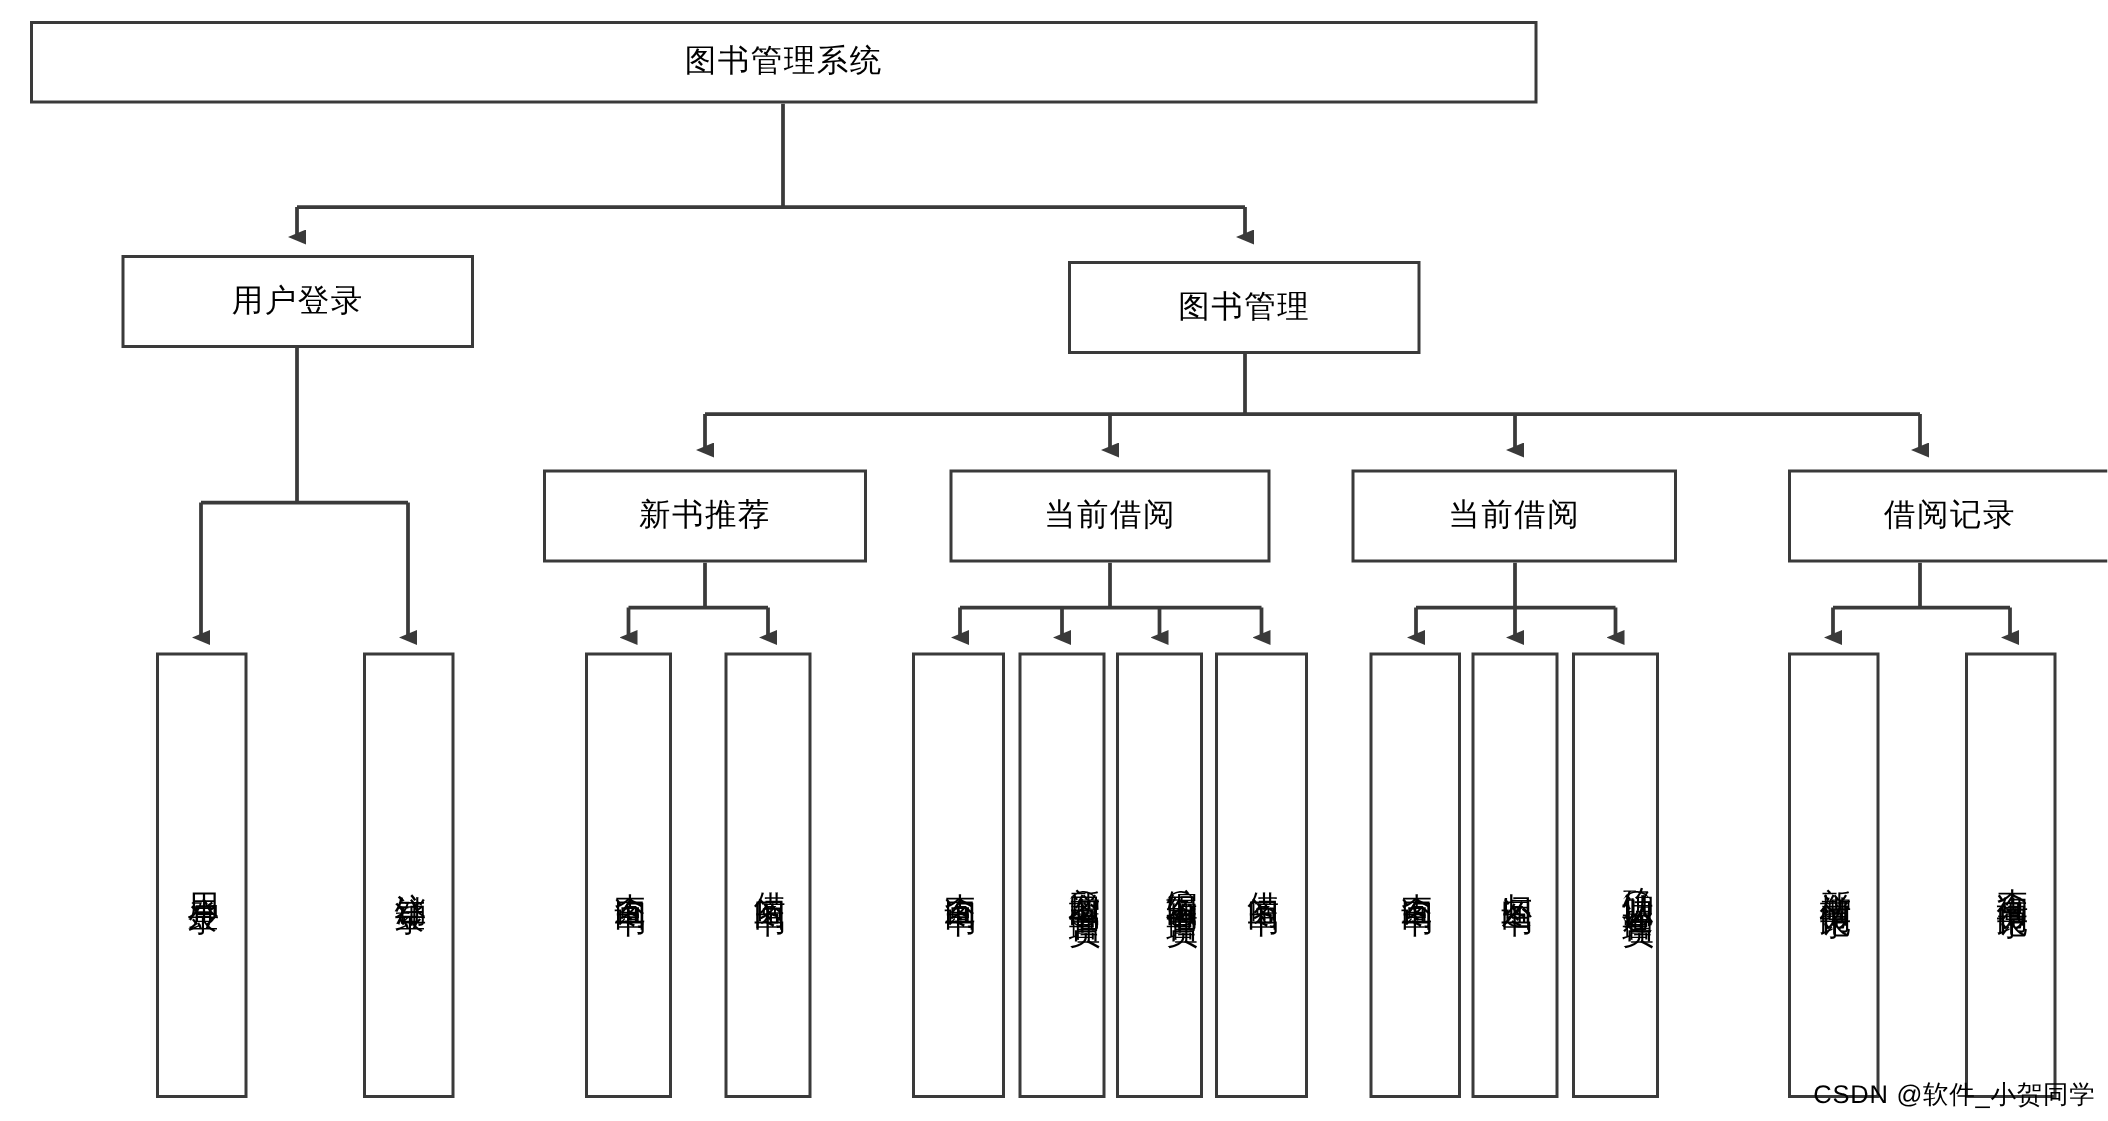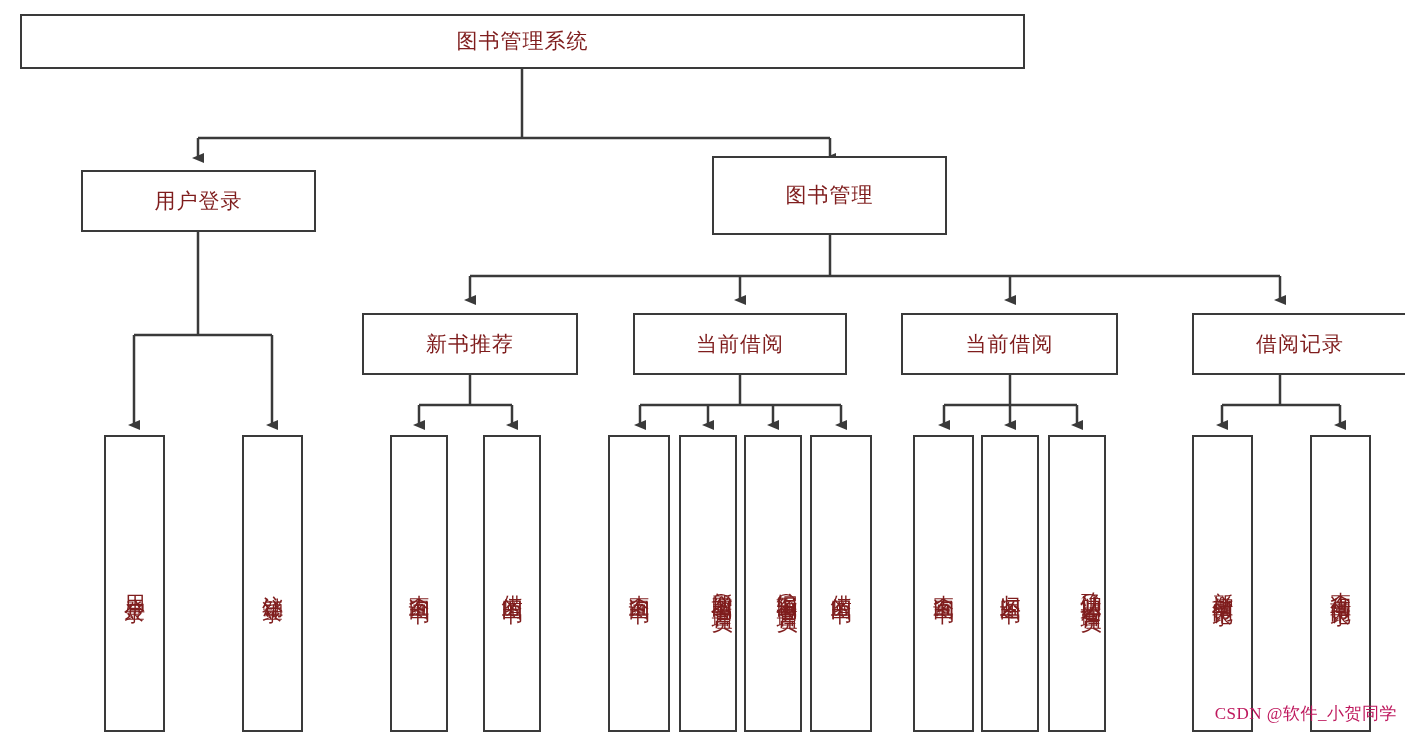--- a/index.html
+++ b/index.html
@@ -22,21 +22,21 @@
     left: 0;
     top: 0;
     width: 1405px;
     height: 747px;
   }
   .node {
     position: absolute;
     box-sizing: border-box;
     border: 2px solid #3a3a3a;
     background: #ffffff;
-    color: #7f1d1d;
+    color: #000000;
     display: flex;
     align-items: center;
     justify-content: center;
     font-size: 21px;
     letter-spacing: 1px;
     line-height: 1.25;
   }
   .node.vert {
     writing-mode: vertical-rl;
     text-orientation: upright;
@@ -49,27 +49,26 @@
   .node.vert.centered {
     align-items: center;
     padding-top: 0;
   }
   .node-label {
     white-space: pre-line;
   }
   #watermark {
     position: absolute;
     right: 8px;
-    bottom: 22px;
-    color: #be185d;
+    bottom: 6px;
+    color: #000000;
     font-size: 17px;
     letter-spacing: 0.5px;
     white-space: nowrap;
     pointer-events: none;
-    font-family: Liberation Serif, serif;
   }
 </style>
 </head>
 <body>
 
 <div id="canvas">
 
   <svg id="wires" viewBox="0 0 1405 747">
     <defs>
       <marker id="arrow" markerWidth="12" markerHeight="12" refX="5" refY="6" orient="auto" markerUnits="userSpaceOnUse">
@@ -120,21 +119,21 @@
     </g>
   </svg>
 
   <div class="node" style="left:20px; top:14px; width:1005px; height:55px;">
     <span class="node-label">图书管理系统</span>
   </div>
 
   <div class="node" style="left:81px; top:170px; width:235px; height:62px;">
     <span class="node-label">用户登录</span>
   </div>
-  <div class="node" style="left:712px; top:156px; width:235px; height:79px;">
+  <div class="node" style="left:712px; top:174px; width:235px; height:62px;">
     <span class="node-label">图书管理</span>
   </div>
 
   <div class="node" style="left:362px; top:313px; width:216px; height:62px;">
     <span class="node-label">新书推荐</span>
   </div>
   <div class="node" style="left:633px; top:313px; width:214px; height:62px;">
     <span class="node-label">当前借阅</span>
   </div>
   <div class="node" style="left:901px; top:313px; width:217px; height:62px;">

